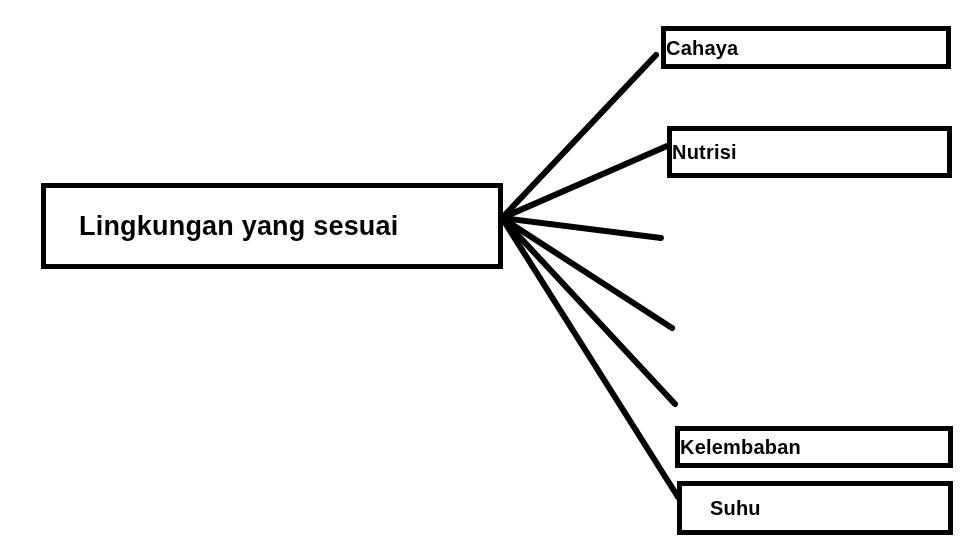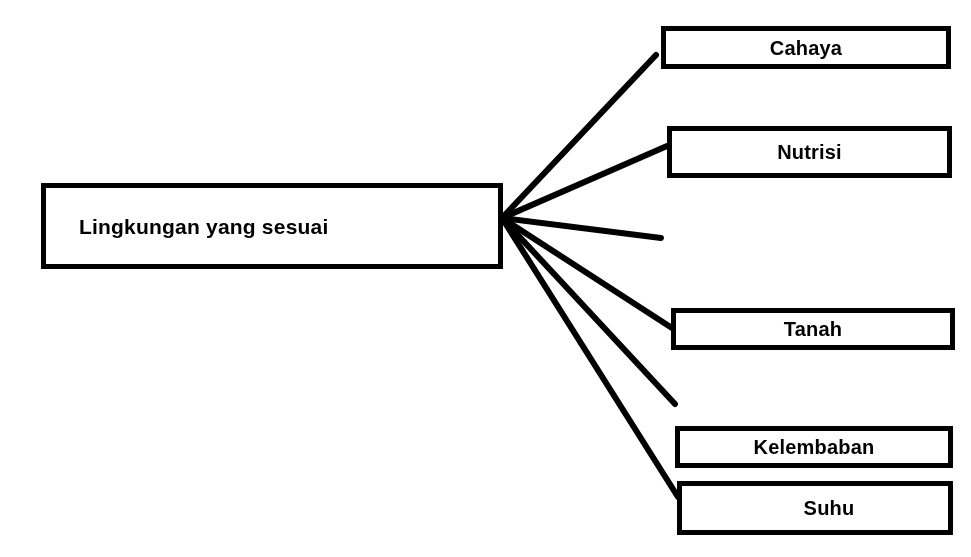--- a/index.html
+++ b/index.html
@@ -23,40 +23,39 @@
     height: 557px;
     pointer-events: none;
   }
   .node {
     position: absolute;
     box-sizing: border-box;
     background: #ffffff;
     border: 5px solid #000000;
     display: flex;
     align-items: center;
-    justify-content: center;
     z-index: 3;
   }
   .node-label {
     color: #000000;
     font-weight: bold;
     letter-spacing: 0.2px;
     white-space: nowrap;
     text-align: center;
     line-height: 1;
   }
   #node-center {
     left: 41px;
     top: 183px;
     width: 462px;
     height: 86px;
     justify-content: flex-start;
   }
   #node-center .node-label {
-    font-size: 21px;
+    font-size: 27px;
     padding-left: 33px;
     text-align: right;
   }
   .leaf .node-label {
     font-size: 20px;
   }
   #node-cahaya     { left: 661px; top: 26px;  width: 290px; height: 43px; }
   #node-nutrisi    { left: 667px; top: 126px; width: 285px; height: 52px; }
   #node-air        { left: 667px; top: 221px; width: 285px; height: 40px; }
   #node-tanah      { left: 671px; top: 308px; width: 284px; height: 42px; }
@@ -83,23 +82,20 @@
 
   <div class="node leaf" id="node-cahaya">
     <span class="node-label">Cahaya</span>
   </div>
 
   <div class="node leaf" id="node-nutrisi">
     <span class="node-label">Nutrisi</span>
   </div>
 
 
-  <div class="node leaf" id="node-tanah">
-    <span class="node-label">Tanah</span>
-  </div>
 
   <div class="node leaf" id="node-kelembaban">
     <span class="node-label">Kelembaban</span>
   </div>
 
   <div class="node leaf" id="node-suhu">
     <span class="node-label">Suhu</span>
   </div>
 
 </div>

